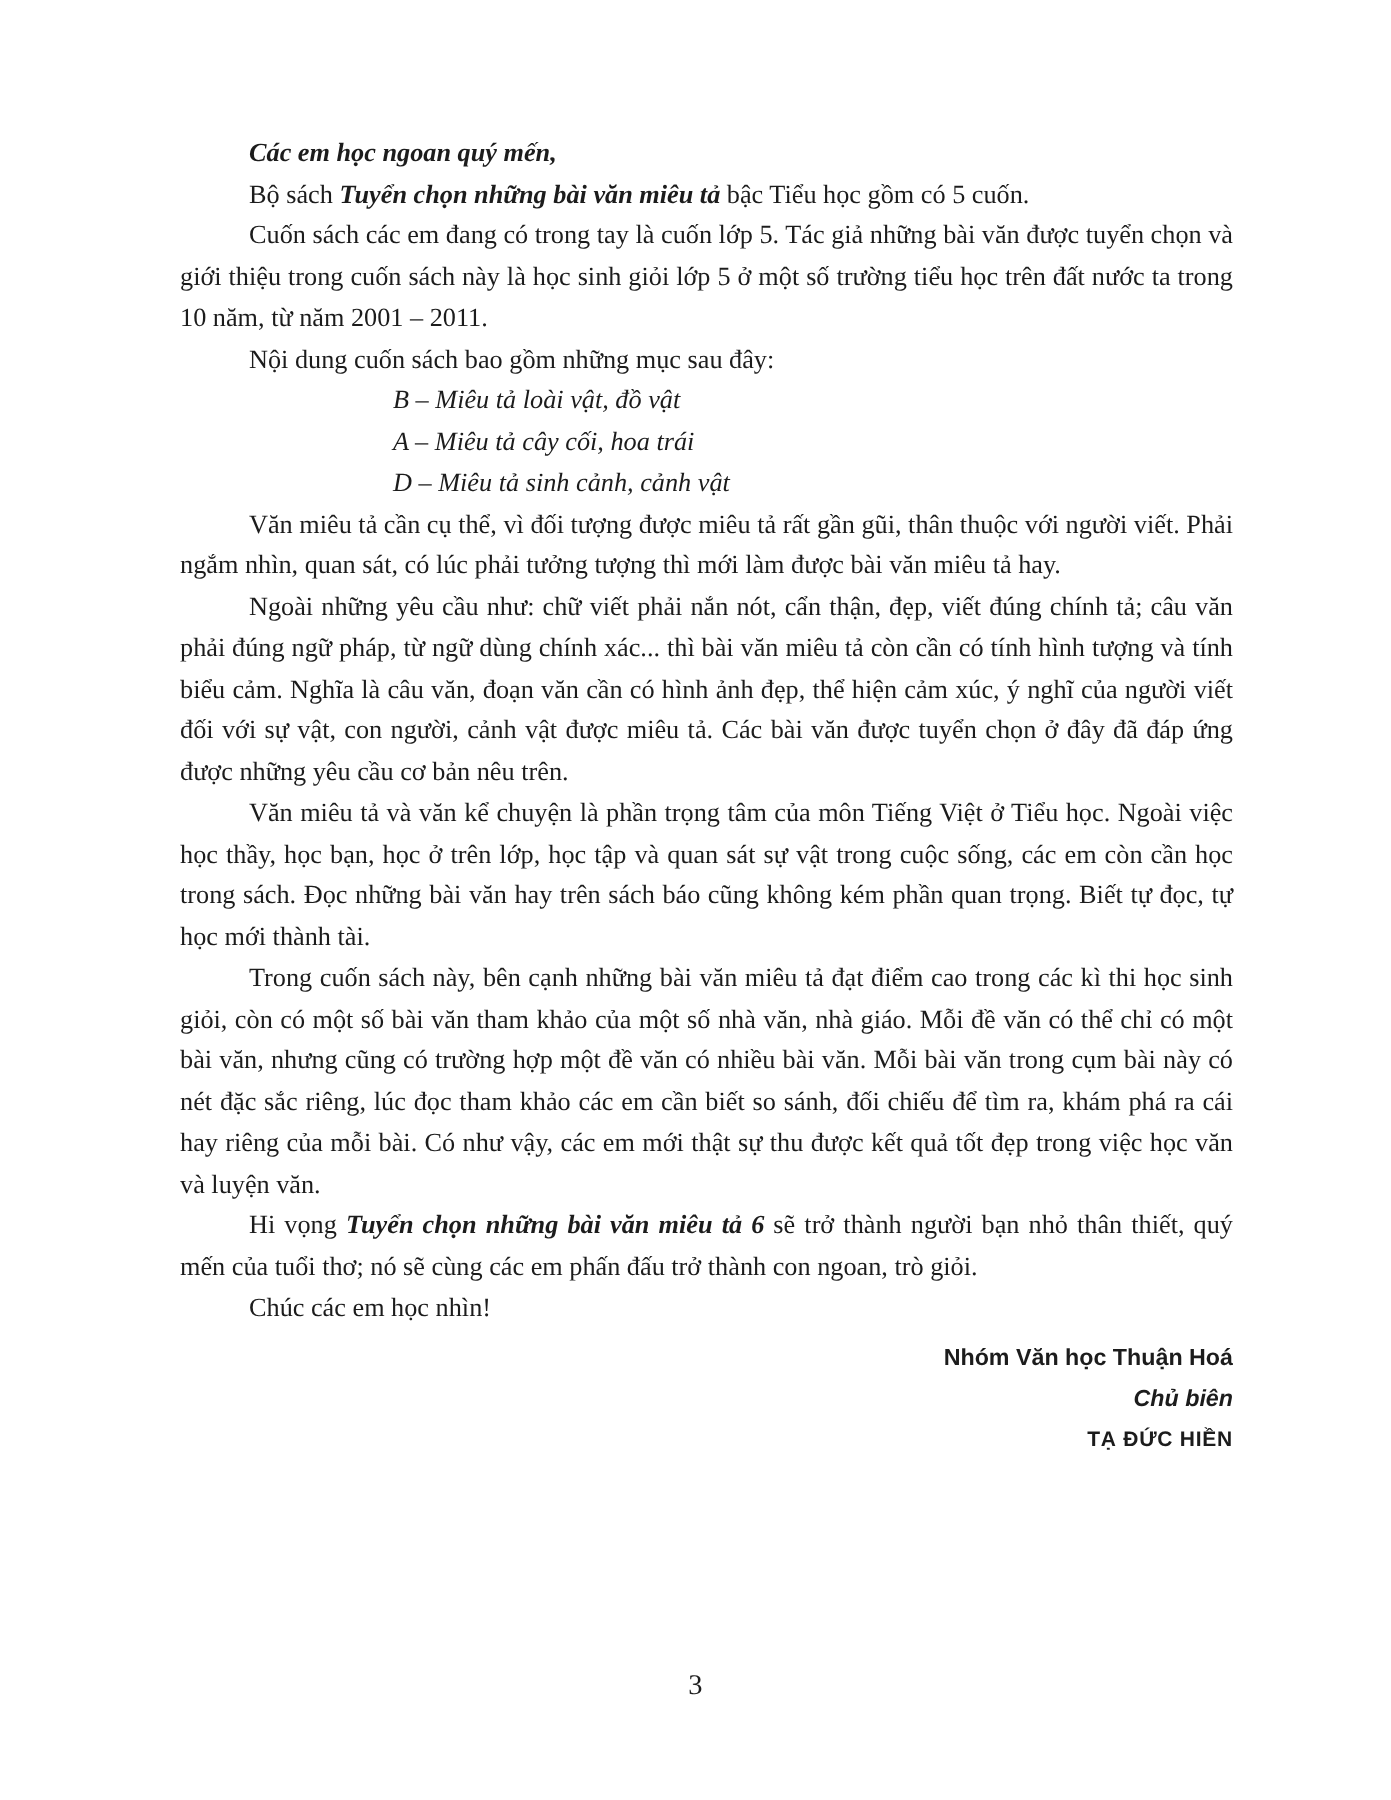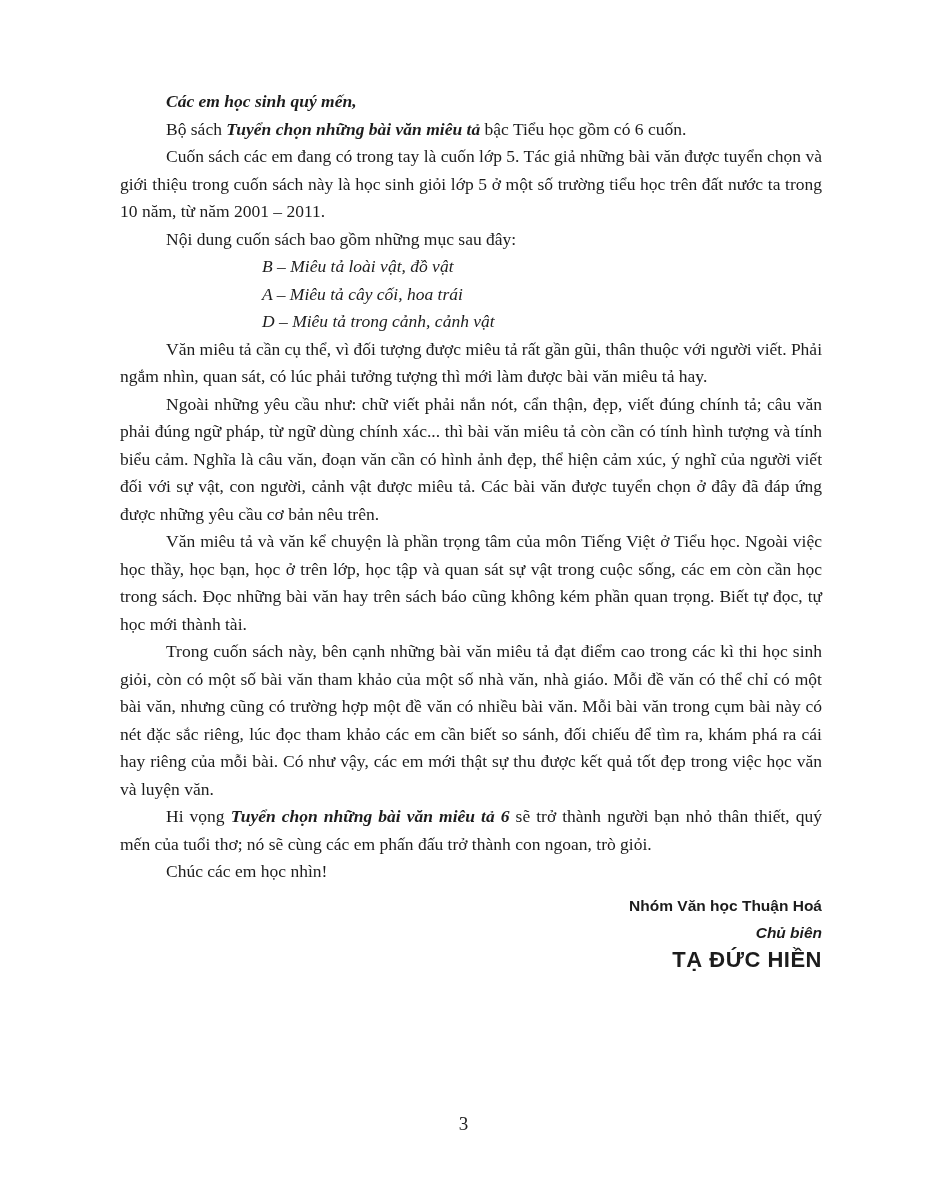--- a/index.html
+++ b/index.html
@@ -38,48 +38,48 @@
     margin-left: auto;
     margin-right: 0;
     margin-top: 6px;
     text-align: right;
     font-family: "Liberation Sans", sans-serif;
     font-size: 15.5px;
     line-height: 27px;
   }
   .sig-group { font-weight: bold; }
   .sig-role  { font-weight: bold; font-style: italic; }
-  .sig-author{ font-weight: bold; font-size: 22px; letter-spacing: 0.5px; }
+  .sig-author{ font-weight: bold; font-size: 14px; letter-spacing: 0.5px; }
   .page-number {
     position: absolute;
     left: 0;
     right: 0;
     top: 1113px;
     text-align: center;
     font-size: 19px;
     font-family: "Liberation Serif", serif;
   }
 </style>
 </head>
 <body>
 
 <div class="page-content">
 
-  <p class="greeting">Các em học sinh quý mến,</p>
+  <p class="greeting">Các em học ngoan quý mến,</p>
 
-  <p class="para"><span>Bộ sách </span><span class="bi">Tuyển chọn những bài văn miêu tả</span><span> bậc Tiểu học gồm có 6 cuốn.</span></p>
+  <p class="para"><span>Bộ sách </span><span class="bi">Tuyển chọn những bài văn miêu tả</span><span> bậc Tiểu học gồm có 5 cuốn.</span></p>
 
   <p class="para">Cuốn sách các em đang có trong tay là cuốn lớp 5. Tác giả những bài văn được tuyển chọn và giới thiệu trong cuốn sách này là học sinh giỏi lớp 5 ở một số trường tiểu học trên đất nước ta trong 10 năm, từ năm 2001 – 2011.</p>
 
   <p class="para">Nội dung cuốn sách bao gồm những mục sau đây:</p>
 
   <div class="toc">
     <p class="toc-item">B – Miêu tả loài vật, đồ vật</p>
     <p class="toc-item">A – Miêu tả cây cối, hoa trái</p>
-    <p class="toc-item">D – Miêu tả trong cảnh, cảnh vật</p>
+    <p class="toc-item">D – Miêu tả sinh cảnh, cảnh vật</p>
   </div>
 
   <p class="para">Văn miêu tả cần cụ thể, vì đối tượng được miêu tả rất gần gũi, thân thuộc với người viết. Phải ngắm nhìn, quan sát, có lúc phải tưởng tượng thì mới làm được bài văn miêu tả hay.</p>
 
   <p class="para">Ngoài những yêu cầu như: chữ viết phải nắn nót, cẩn thận, đẹp, viết đúng chính tả; câu văn phải đúng ngữ pháp, từ ngữ dùng chính xác... thì bài văn miêu tả còn cần có tính hình tượng và tính biểu cảm. Nghĩa là câu văn, đoạn văn cần có hình ảnh đẹp, thể hiện cảm xúc, ý nghĩ của người viết đối với sự vật, con người, cảnh vật được miêu tả. Các bài văn được tuyển chọn ở đây đã đáp ứng được những yêu cầu cơ bản nêu trên.</p>
 
   <p class="para">Văn miêu tả và văn kể chuyện là phần trọng tâm của môn Tiếng Việt ở Tiểu học. Ngoài việc học thầy, học bạn, học ở trên lớp, học tập và quan sát sự vật trong cuộc sống, các em còn cần học trong sách. Đọc những bài văn hay trên sách báo cũng không kém phần quan trọng. Biết tự đọc, tự học mới thành tài.</p>
 
   <p class="para">Trong cuốn sách này, bên cạnh những bài văn miêu tả đạt điểm cao trong các kì thi học sinh giỏi, còn có một số bài văn tham khảo của một số nhà văn, nhà giáo. Mỗi đề văn có thể chỉ có một bài văn, nhưng cũng có trường hợp một đề văn có nhiều bài văn. Mỗi bài văn trong cụm bài này có nét đặc sắc riêng, lúc đọc tham khảo các em cần biết so sánh, đối chiếu để tìm ra, khám phá ra cái hay riêng của mỗi bài. Có như vậy, các em mới thật sự thu được kết quả tốt đẹp trong việc học văn và luyện văn.</p>
 

